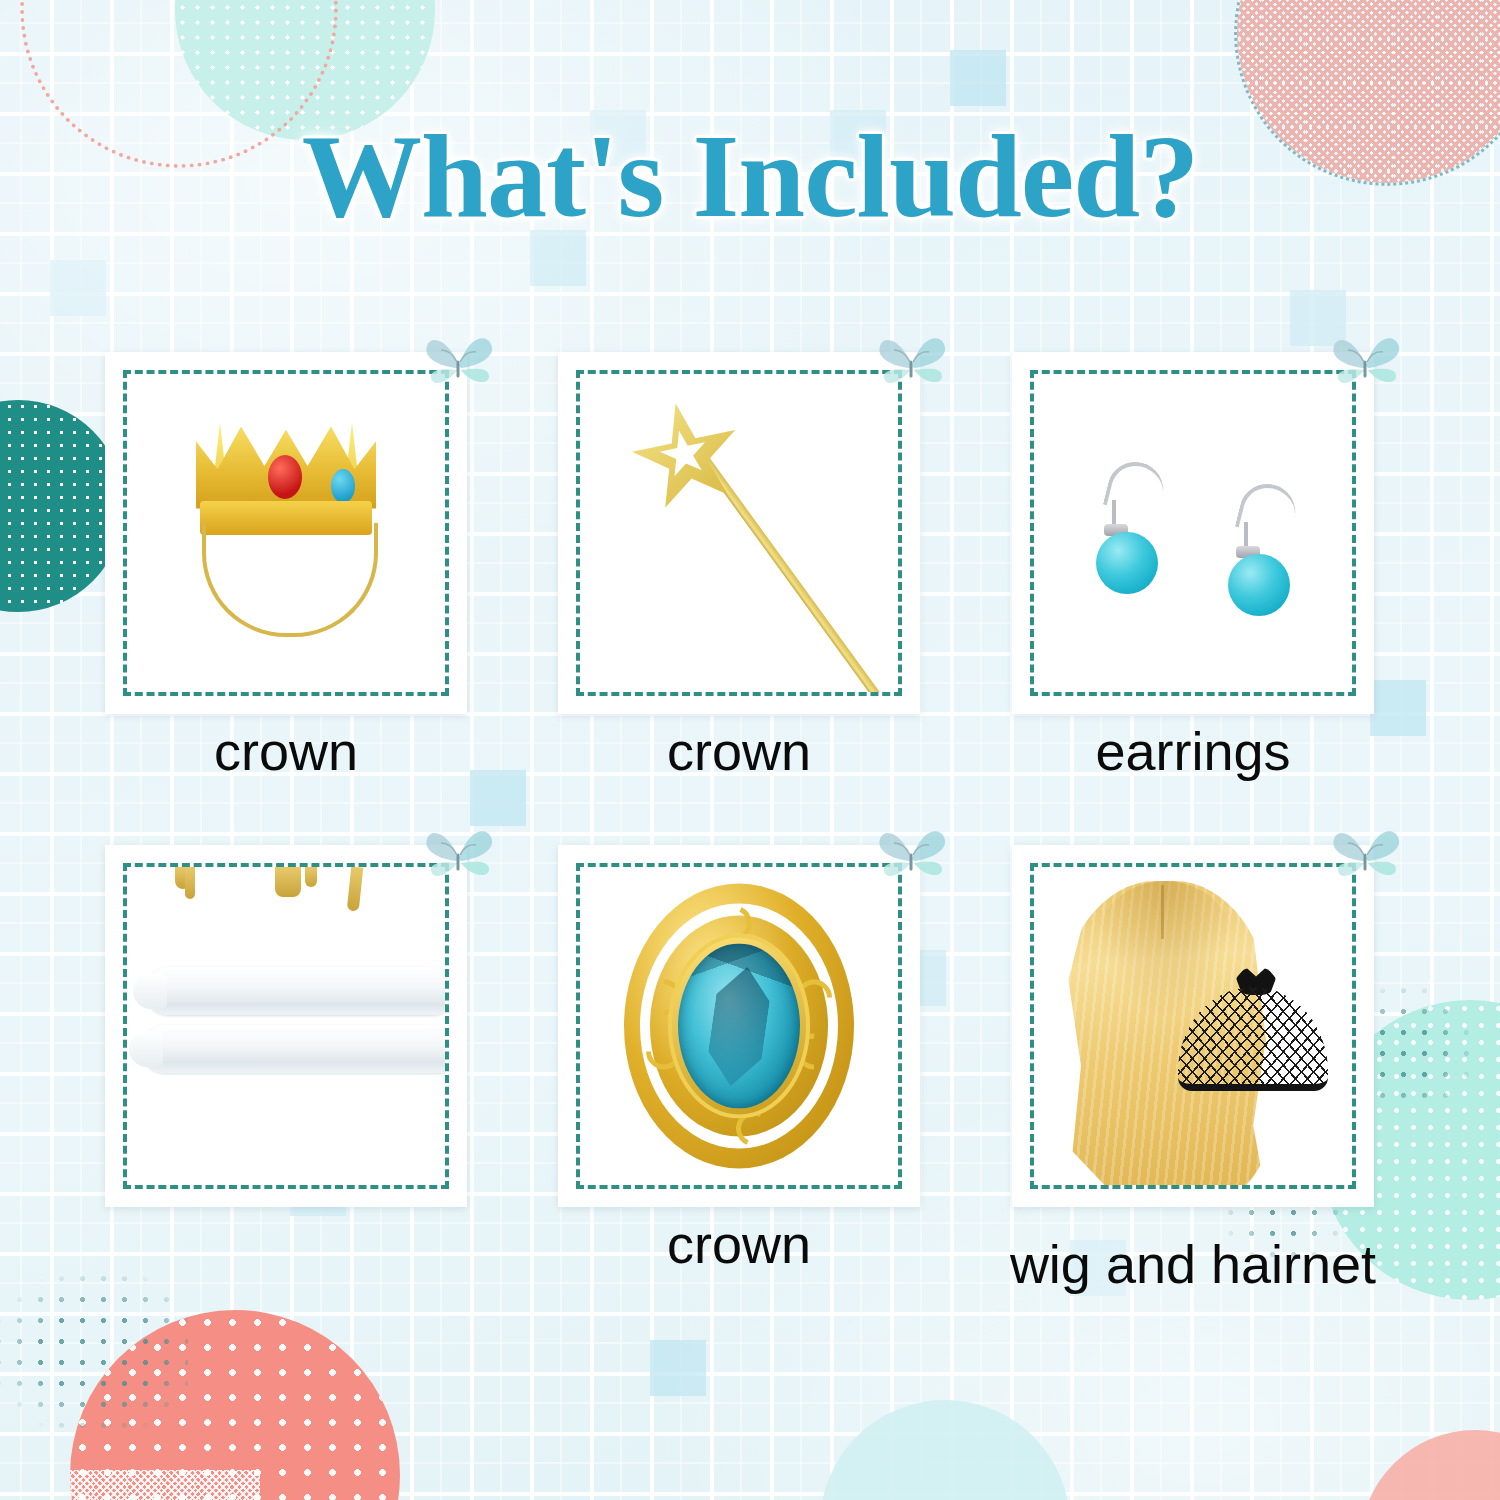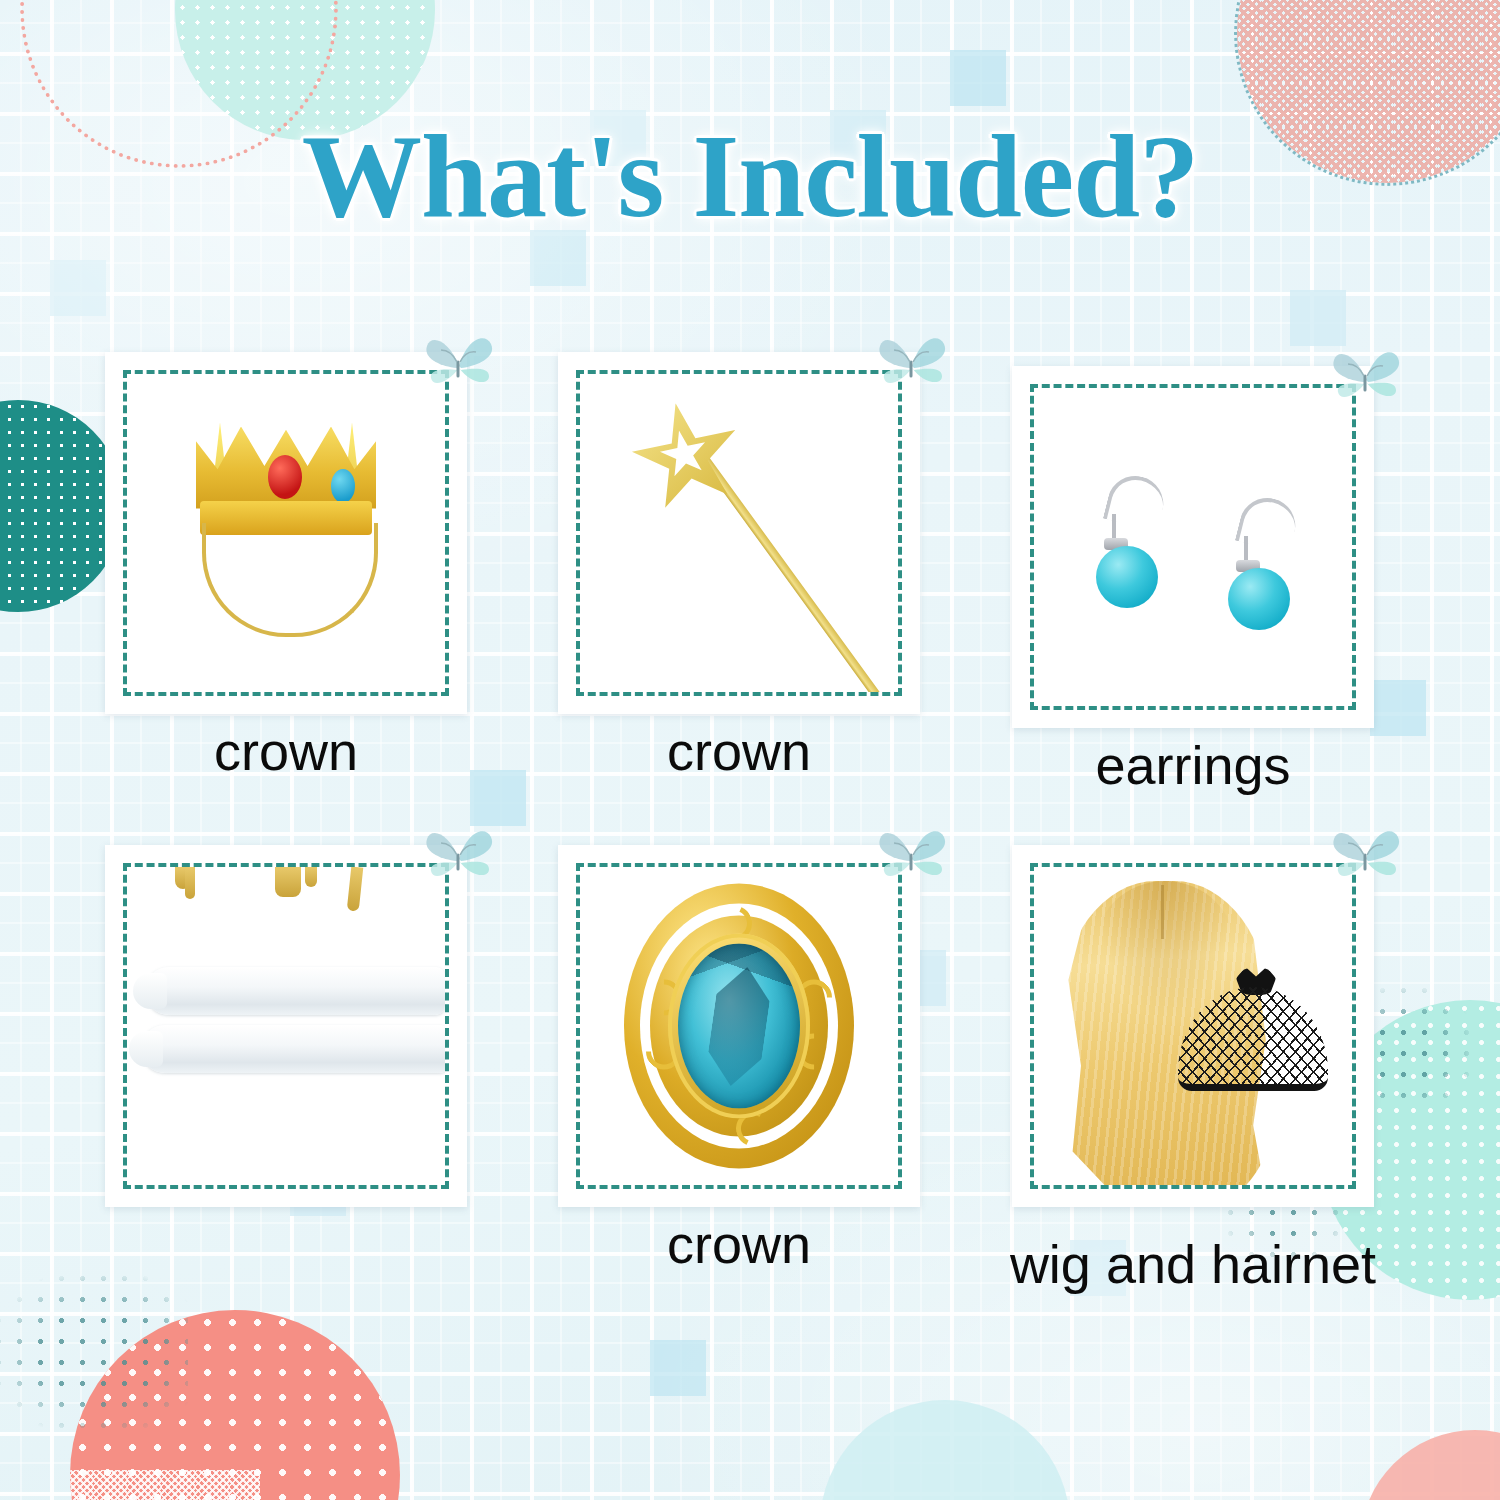--- a/index.html
+++ b/index.html
@@ -523,21 +523,21 @@
           <path d="M40 42 C30 56, 14 62, 12 52 C10 43, 26 42, 38 44 Z" fill="#bfe9e7" opacity="0.9"></path>
           <path d="M40 42 C52 58, 70 60, 70 50 C70 41, 54 42, 42 44 Z" fill="#a8e4de" opacity="0.9"></path>
           <path d="M39 36 L39 50" stroke="#6f8f98" stroke-width="3" stroke-linecap="round"></path>
           <path d="M38 36 C34 28, 28 24, 22 24" stroke="#8fb0b8" stroke-width="1.6" fill="none"></path>
           <path d="M41 36 C45 28, 51 25, 57 26" stroke="#8fb0b8" stroke-width="1.6" fill="none"></path>
         </g>
       </svg>
       <div class="caption" style="left:0; top:372px; width:362px;">crown</div>
     </div>
 
-    <div class="card" style="left:1012px; top:352px; width:362px; height:362px;margin-top:14px;">
+    <div class="card" style="left:1012px; top:352px; width:362px; height:362px;">
       <div class="card-inner">
         <div class="photo">
           <div class="earring" style="left:64px; top:88px;">
             <div class="ear-hook"></div>
             <div class="ear-wire"></div>
             <div class="ear-cap"></div>
             <div class="ear-bead"></div>
           </div>
           <div class="earring" style="left:196px; top:110px;">
             <div class="ear-hook"></div>

